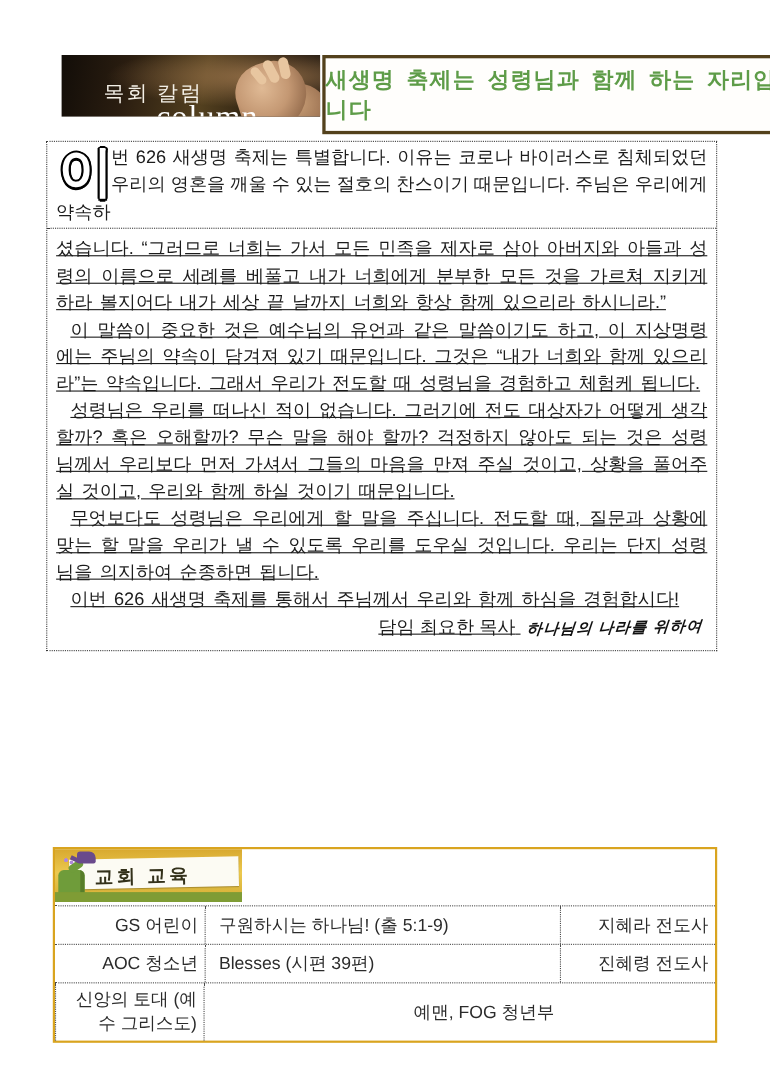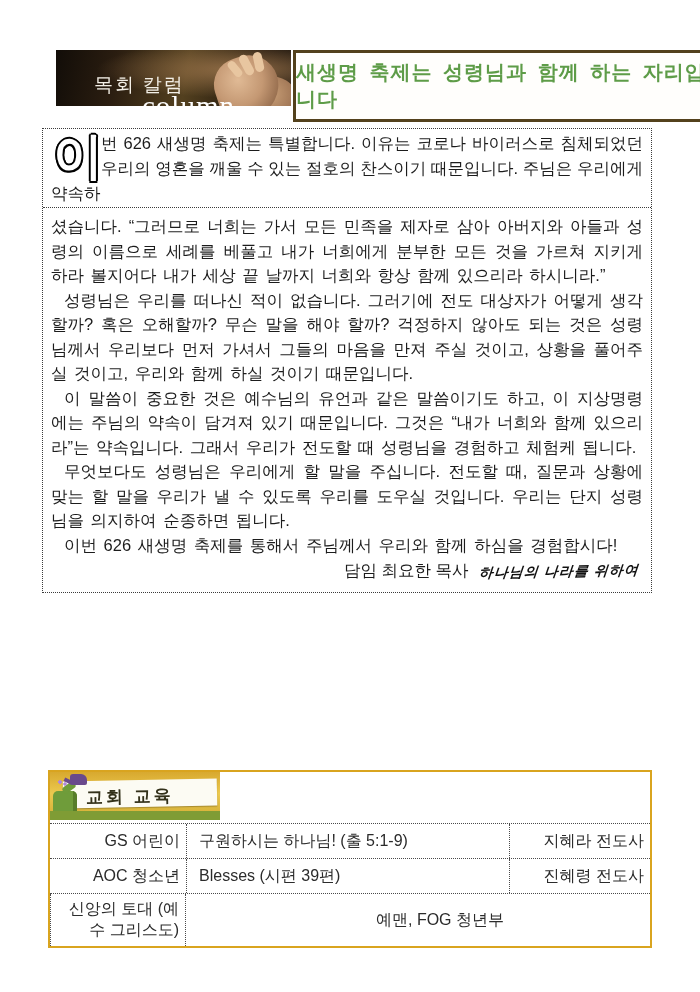--- a/index.html
+++ b/index.html
@@ -41,21 +41,21 @@
   .intro-row{
     border-bottom:1px dotted #3c3c3c;padding:2px 8px 1px 8px;
     font-size:16.5px;line-height:25px;text-align:justify;overflow:hidden;
   }
   .dropcap{
     float:left;width:40px;margin:2px 8px 0 2px;text-align:center;
     font-family:"DejaVu Serif",serif;font-size:50px;line-height:46px;font-weight:bold;
     color:#ffffff;
     text-shadow:-1.5px -1.5px 0 #000,1.5px -1.5px 0 #000,-1.5px 1.5px 0 #000,1.5px 1.5px 0 #000,0 -2px 0 #000,0 2px 0 #000,-2px 0 0 #000,2px 0 0 #000;
   }
-  .body-row{padding:6px 8px 8px 8px;font-size:16.5px;line-height:24.5px;}
+  .body-row{padding:6px 8px 8px 8px;font-size:16.5px;line-height:24.5px;text-decoration:underline;}
   .para{text-align:justify;word-spacing:2px;}
   .para.indent{text-indent:13px;}
   .signature-line{text-align:right;padding-right:4px;margin-top:1px;}
   .signature-name{font-size:16.5px;}
   .signature-motto{
     display:inline-block;font-size:14px;font-weight:bold;font-style:italic;
     transform:skewX(-6deg) rotate(-1deg);letter-spacing:1px;margin-left:6px;color:#111;
   }
   
   .edu-box{
@@ -108,22 +108,22 @@
 </div>
 
 <div class="column-box">
   <div class="intro-row">
     <span class="dropcap">이</span>
     <span>번 626 새생명 축제는 특별합니다. 이유는 코로나 바이러스로 침체되었던 우리의 영혼을 깨울 수 있는 절호의 찬스이기 때문입니다. 주님은 우리에게 약속하</span>
   </div>
   <div class="body-row">
 
     <div class="para">셨습니다. “그러므로 너희는 가서 모든 민족을 제자로 삼아 아버지와 아들과 성령의 이름으로 세례를 베풀고 내가 너희에게 분부한 모든 것을 가르쳐 지키게 하라 볼지어다 내가 세상 끝 날까지 너희와 항상 함께 있으리라 하시니라.”</div>
+      <div class="para indent">이 말씀이 중요한 것은 예수님의 유언과 같은 말씀이기도 하고, 이 지상명령에는 주님의 약속이 담겨져 있기 때문입니다. 그것은 “내가 너희와 함께 있으리라”는 약속입니다. 그래서 우리가 전도할 때 성령님을 경험하고 체험케 됩니다.</div>
       <div class="para indent">성령님은 우리를 떠나신 적이 없습니다. 그러기에 전도 대상자가 어떻게 생각할까? 혹은 오해할까? 무슨 말을 해야 할까? 걱정하지 않아도 되는 것은 성령님께서 우리보다 먼저 가셔서 그들의 마음을 만져 주실 것이고, 상황을 풀어주실 것이고, 우리와 함께 하실 것이기 때문입니다.</div>
-      <div class="para indent">이 말씀이 중요한 것은 예수님의 유언과 같은 말씀이기도 하고, 이 지상명령에는 주님의 약속이 담겨져 있기 때문입니다. 그것은 “내가 너희와 함께 있으리라”는 약속입니다. 그래서 우리가 전도할 때 성령님을 경험하고 체험케 됩니다.</div>
       <div class="para indent">무엇보다도 성령님은 우리에게 할 말을 주십니다. 전도할 때, 질문과 상황에 맞는 할 말을 우리가 낼 수 있도록 우리를 도우실 것입니다. 우리는 단지 성령님을 의지하여 순종하면 됩니다.</div>
       <div class="para indent">이번 626 새생명 축제를 통해서 주님께서 우리와 함께 하심을 경험합시다!</div>
       <div class="signature-line">
       <span class="signature-name">담임 최요한 목사</span>
       <span class="signature-motto">하나님의 나라를 위하여</span>
     </div>
   </div>
 </div>
 
 <div class="edu-box">

